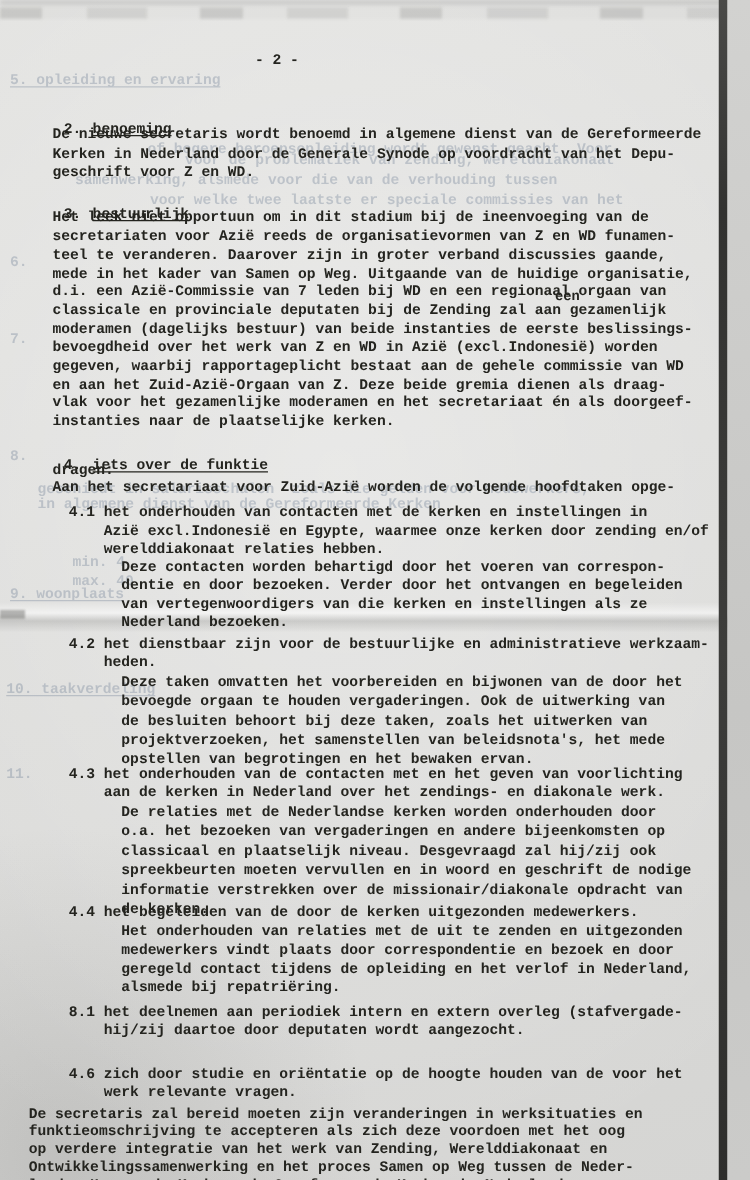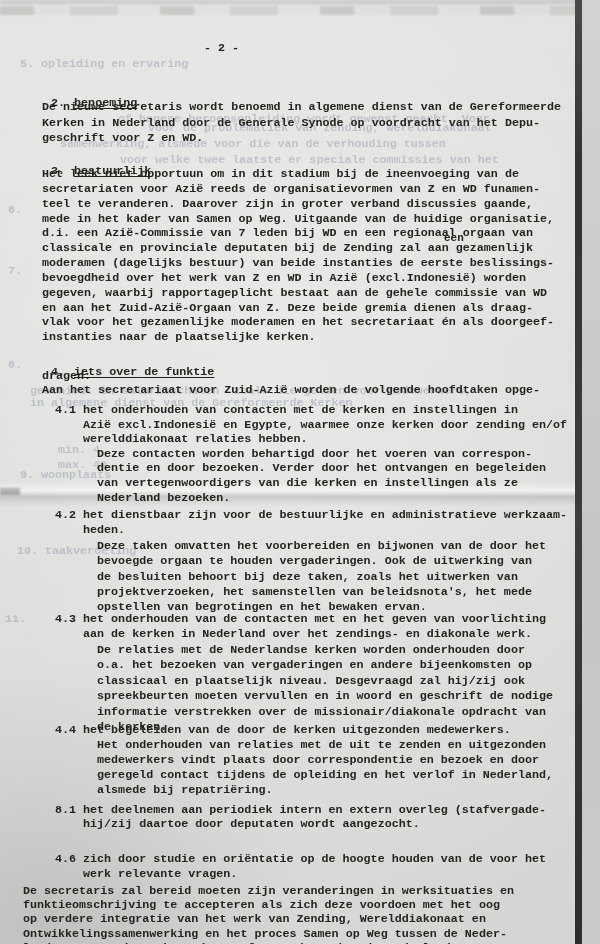--- a/index.html
+++ b/index.html
@@ -18,21 +18,21 @@
   .head .title{text-decoration:underline;text-underline-offset:2px;margin-left:9px;}
   .body3{line-height:14.85px;}
   .body2{line-height:15.6px;}
   .intro4{line-height:14.4px;}
   .close{line-height:14.2px;}
   .ins{position:absolute;font-size:11px;}
   .ghost{
     position:absolute;white-space:pre;color:#6f7f95;opacity:.34;
     filter:blur(.45px);font-weight:700;
   }
-  .ghost.u{text-underline-offset:2px;margin-left:12px;}
+  .ghost.u{text-decoration:underline;text-underline-offset:2px;}
   .streak{
     position:absolute;left:0;top:6px;width:600px;height:9px;
     background:repeating-linear-gradient(90deg,
       rgba(85,85,83,.20) 0 34px, rgba(85,85,83,.03) 34px 70px,
       rgba(85,85,83,.14) 70px 118px, rgba(85,85,83,.02) 118px 160px);
     filter:blur(1.1px);
   }
   .crease{
     position:absolute;left:0;top:482px;width:600px;height:24px;
     background:linear-gradient(to bottom, rgba(0,0,0,0) 0%,

